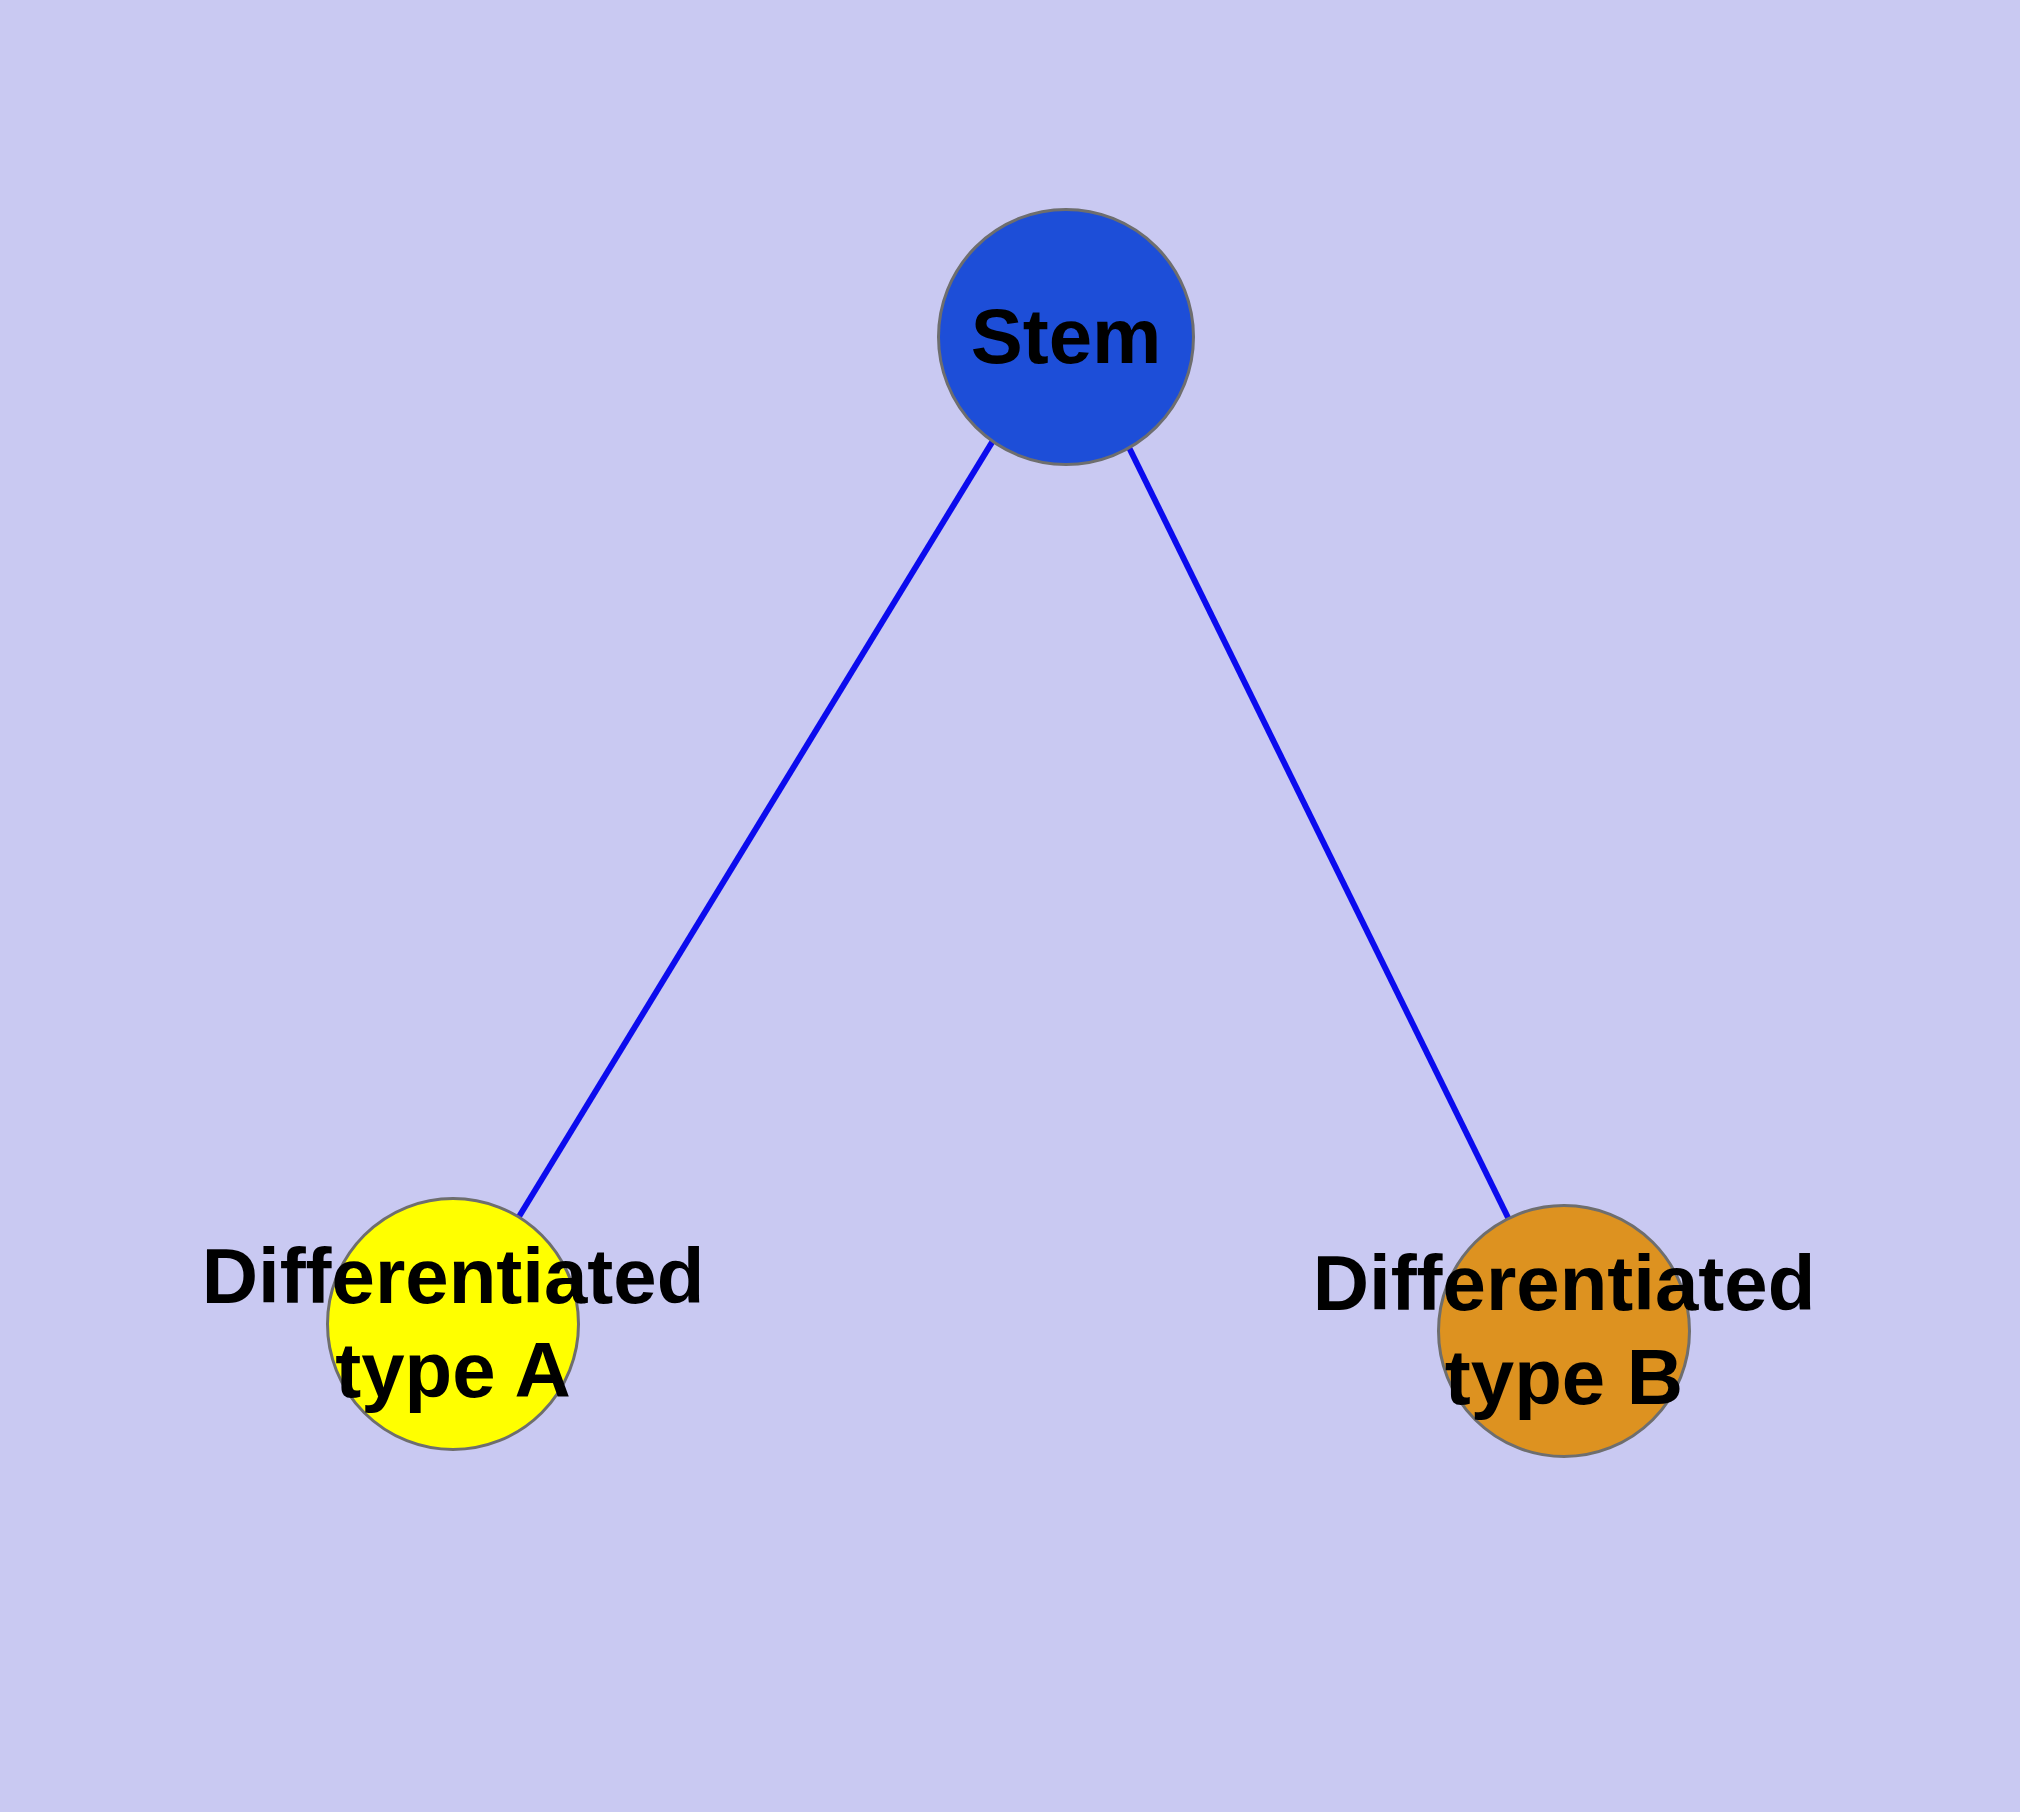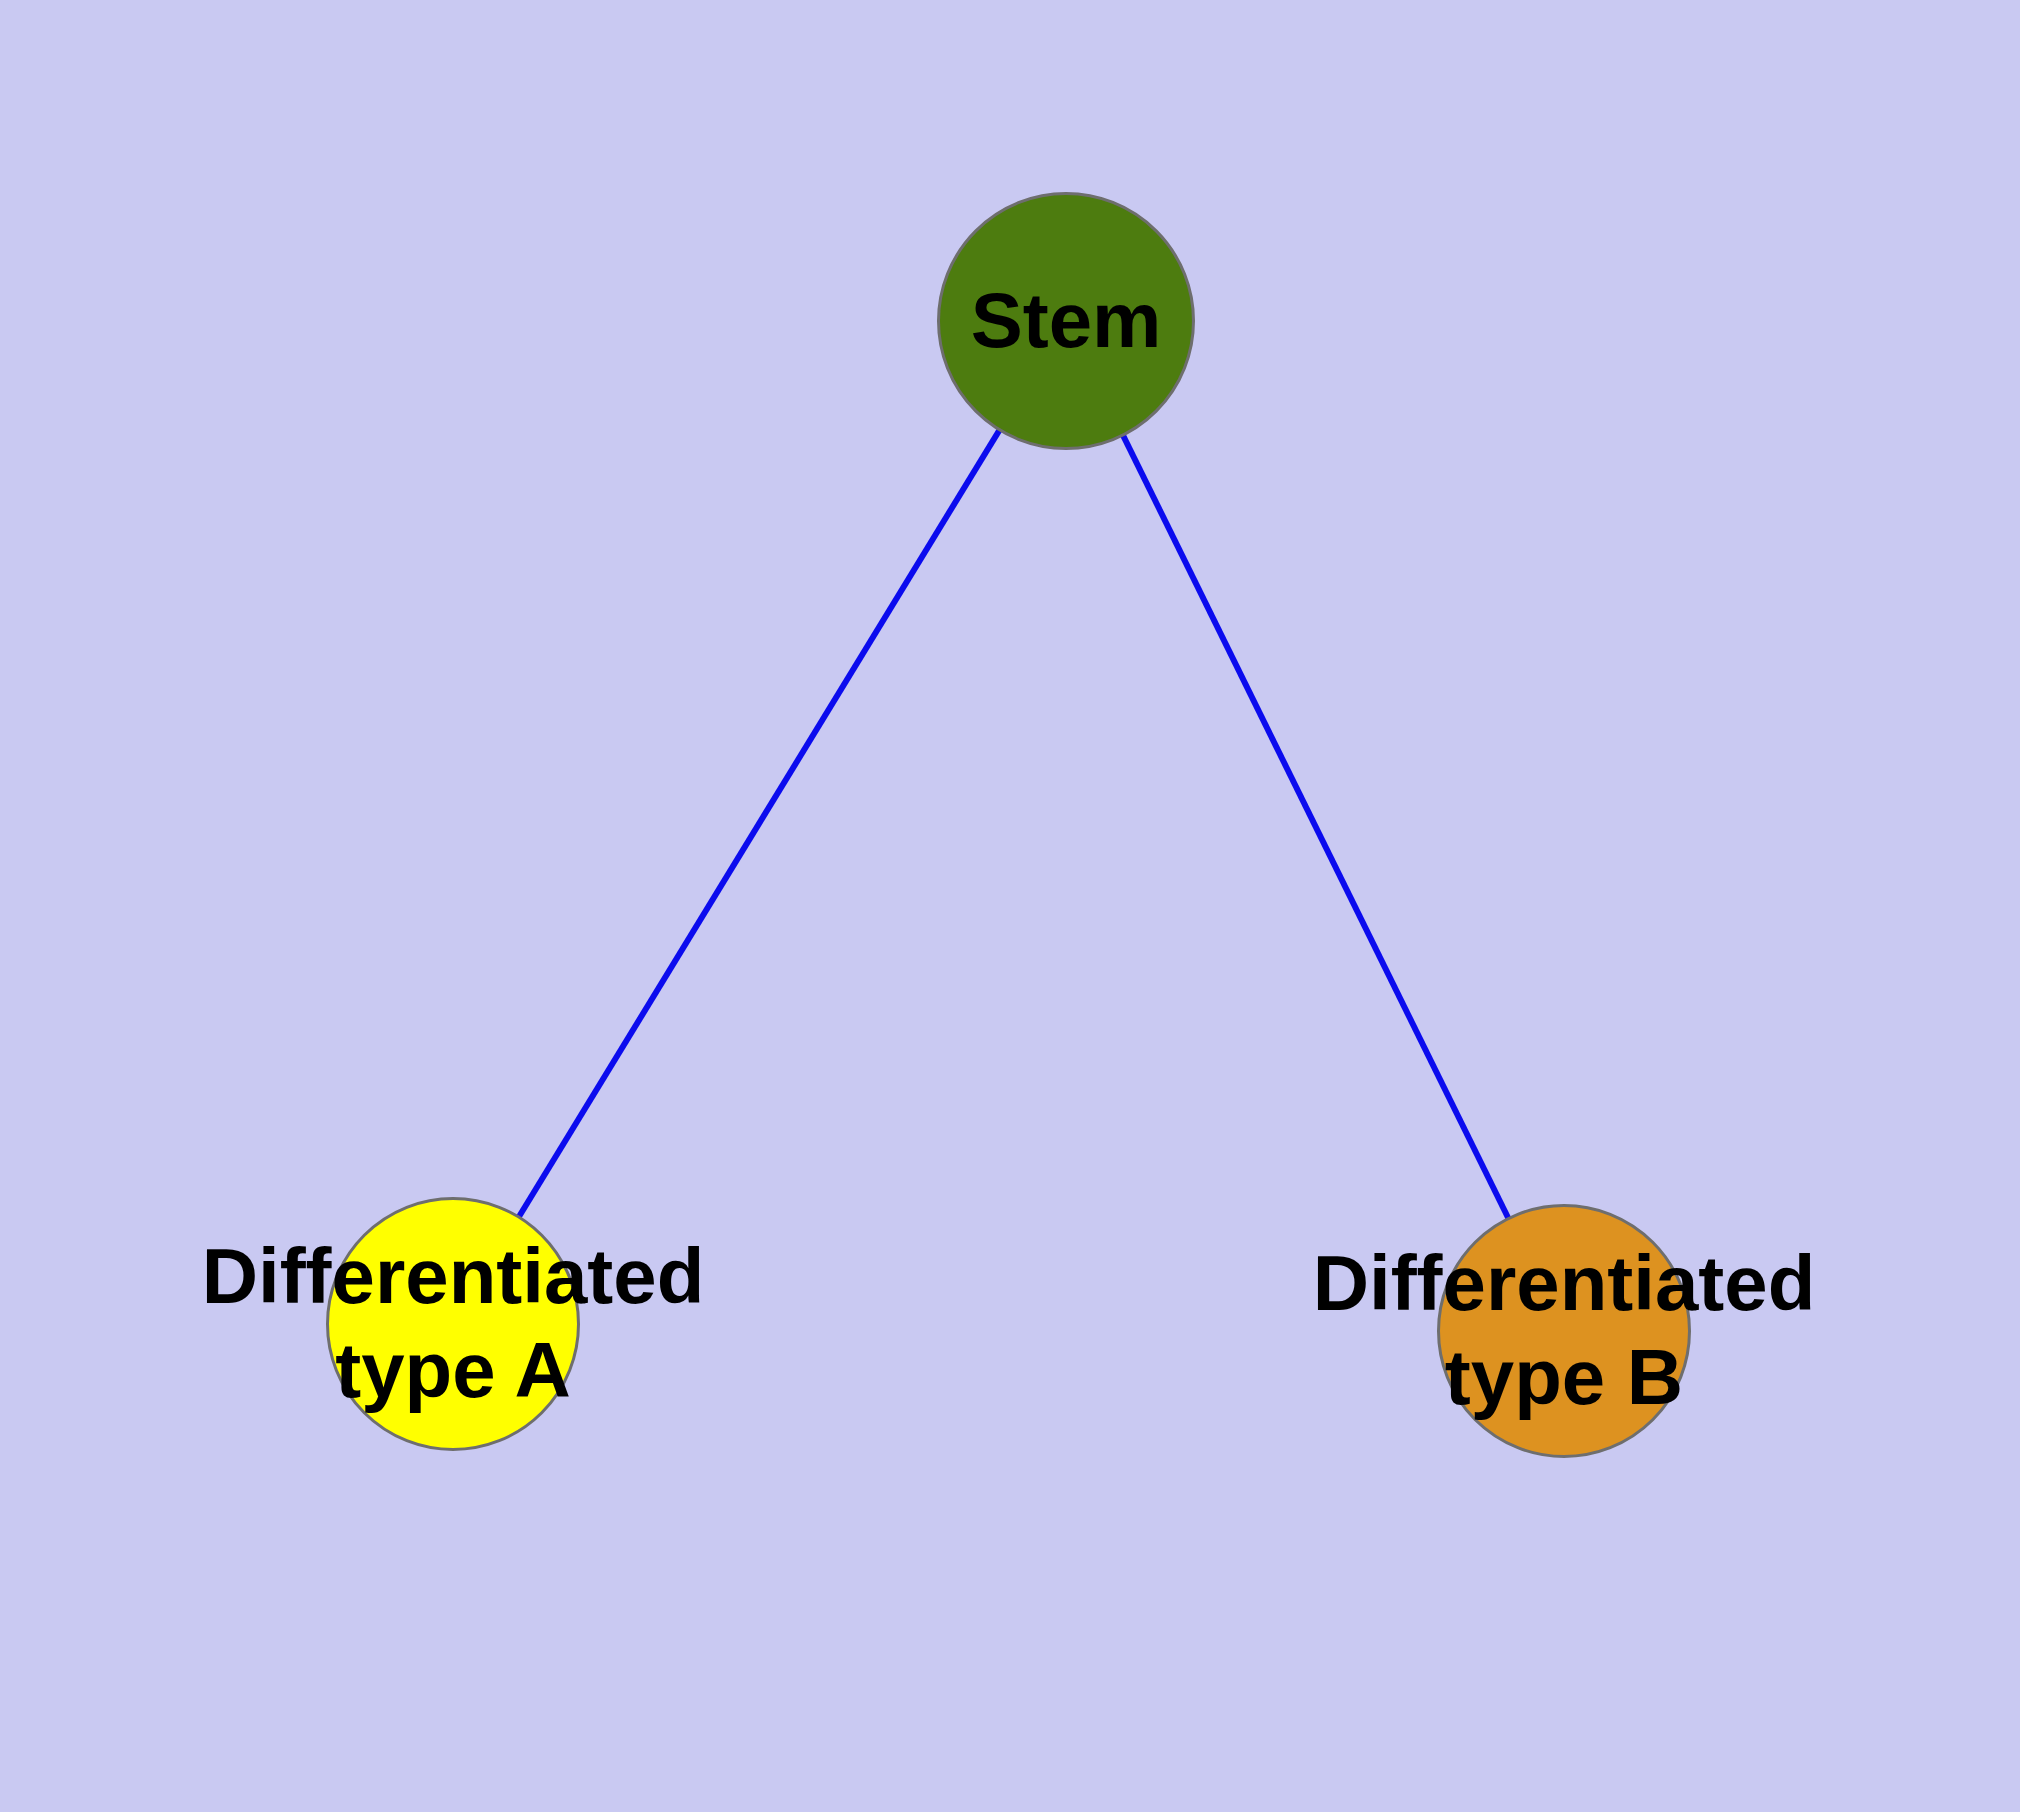--- a/index.html
+++ b/index.html
@@ -50,21 +50,21 @@
 </head>
 <body style="background: rgb(201, 201, 242);">
 
 <div class="canvas">
 
   <svg class="edges" viewBox="0 0 2384 2138" preserveAspectRatio="none">
     <line x1="1258" y1="378" x2="535" y2="1562" stroke="#0b0bee" stroke-width="7"></line>
     <line x1="1258" y1="378" x2="1845" y2="1571" stroke="#0b0bee" stroke-width="7"></line>
   </svg>
 
-  <div class="node" style="left: 937px; top: 192px; width: 258px; height: 258px; background: #4d7c0f; border-color: rgb(110, 110, 110);">
+  <div class="node" style="left: 937px; top: 208px; width: 258px; height: 258px; background: #1d4ed8; border-color: rgb(110, 110, 110);">
     <span class="node-label">Stem</span>
   </div>
 
   <div class="node" style="left: 326px; top: 1197px; width: 254px; height: 254px; background: rgb(255, 255, 0); border-color: rgb(110, 110, 110);">
     <span class="node-label">Differentiated
 type A</span>
   </div>
 
   <div class="node" style="left: 1437px; top: 1204px; width: 254px; height: 254px; background: rgb(221, 146, 32); border-color: rgb(110, 110, 110);">
     <span class="node-label">Differentiated

